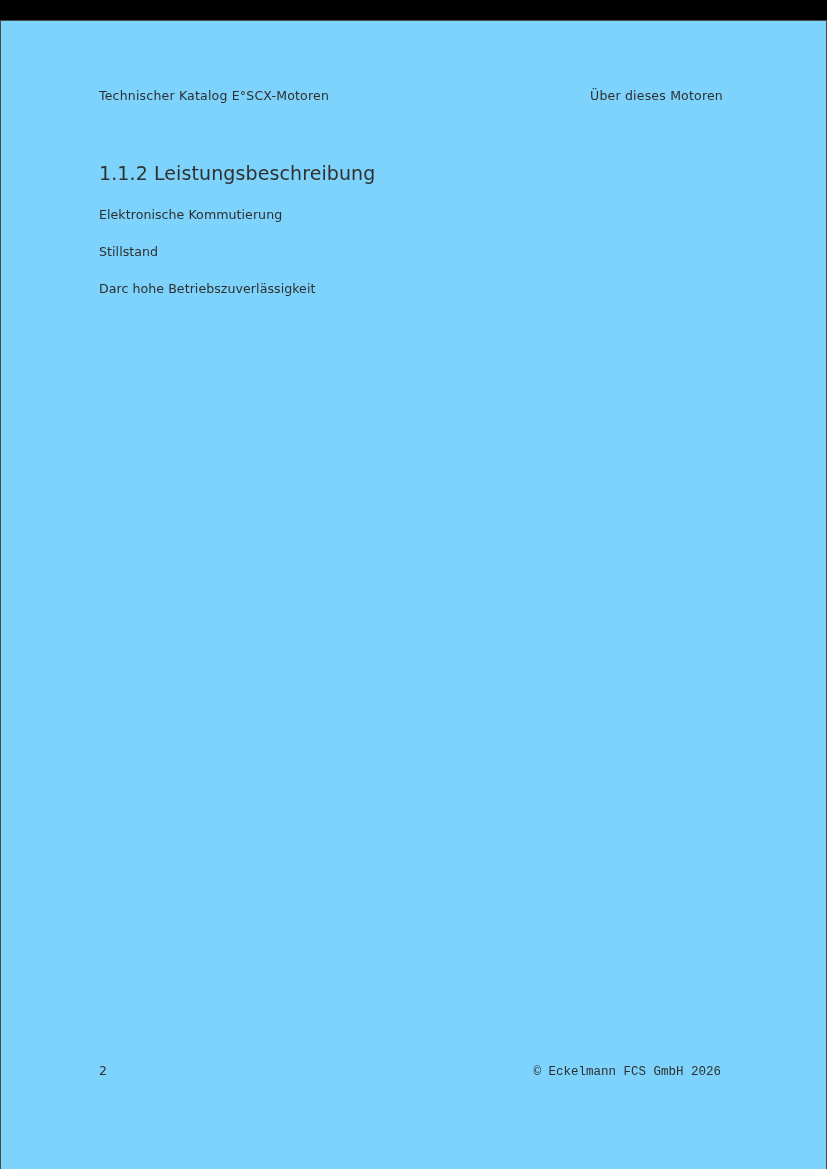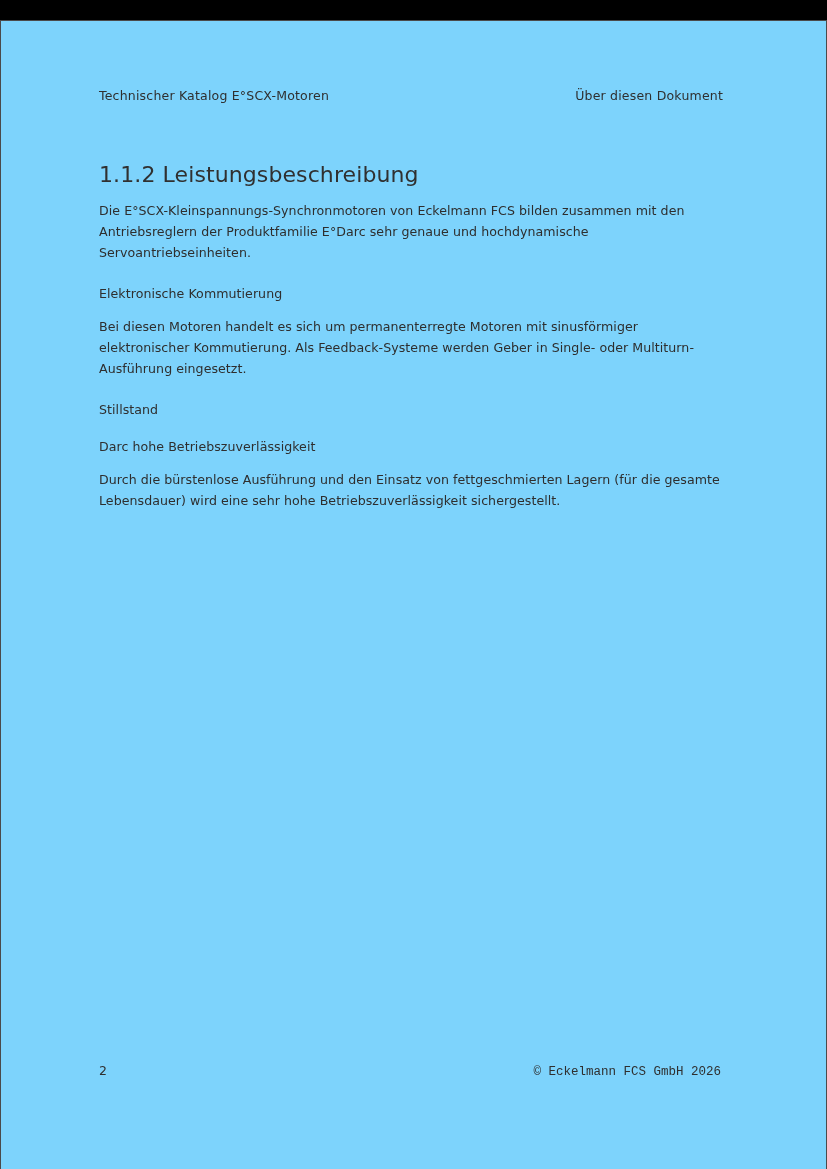--- a/index.html
+++ b/index.html
@@ -47,21 +47,21 @@
   }
   .running-header .right {
     white-space: nowrap;
   }
   
   .heading {
     position: absolute;
     left: 99px;
     top: 142px;
     width: 624px;
-    font-size: 22px;
+    font-size: 19px;
     color: #303030;
     letter-spacing: 0.1px;
     font-weight: normal;
     margin: 0;
   }
   
   .body-block {
     position: absolute;
     left: 99px;
     top: 180px;
@@ -106,35 +106,32 @@
 </style>
 </head>
 <body>
 
 <div class="page">
 
   <div class="page-border"></div>
 
   <div class="running-header">
     <span class="left">Technischer Katalog E°SCX-Motoren</span>
-    <span class="right">Über diesen Dokument</span>
+    <span class="right">Über dieses Motoren</span>
   </div>
 
   <h1 class="heading">1.1.2 Leistungsbeschreibung</h1>
 
   <div class="body-block">
-    <p class="para">Die E°SCX-Kleinspannungs-Synchronmotoren von Eckelmann FCS bilden zusammen mit den Antriebsreglern der Produktfamilie E°Darc sehr genaue und hochdynamische Servoantriebseinheiten.</p>
     <div class="spacer-sm"></div>
     <p class="subhead">Elektronische Kommutierung</p>
-    <p class="para">Bei diesen Motoren handelt es sich um permanenterregte Motoren mit sinusförmiger elektronischer Kommutierung. Als Feedback-Systeme werden Geber in Single- oder Multiturn-Ausführung eingesetzt.</p>
     <div class="spacer-sm"></div>
     <p class="subhead">Stillstand</p>
     <div class="spacer-sm"></div>
     <p class="subhead">Darc hohe Betriebszuverlässigkeit</p>
-    <p class="para">Durch die bürstenlose Ausführung und den Einsatz von fettgeschmierten Lagern (für die gesamte Lebensdauer) wird eine sehr hohe Betriebszuverlässigkeit sichergestellt.</p>
   </div>
 
   <div class="footer">
     <span class="page-num">2</span>
     <span class="copyright">© Eckelmann FCS GmbH 2026</span>
   </div>
 
 </div>
 
 </body></html>

